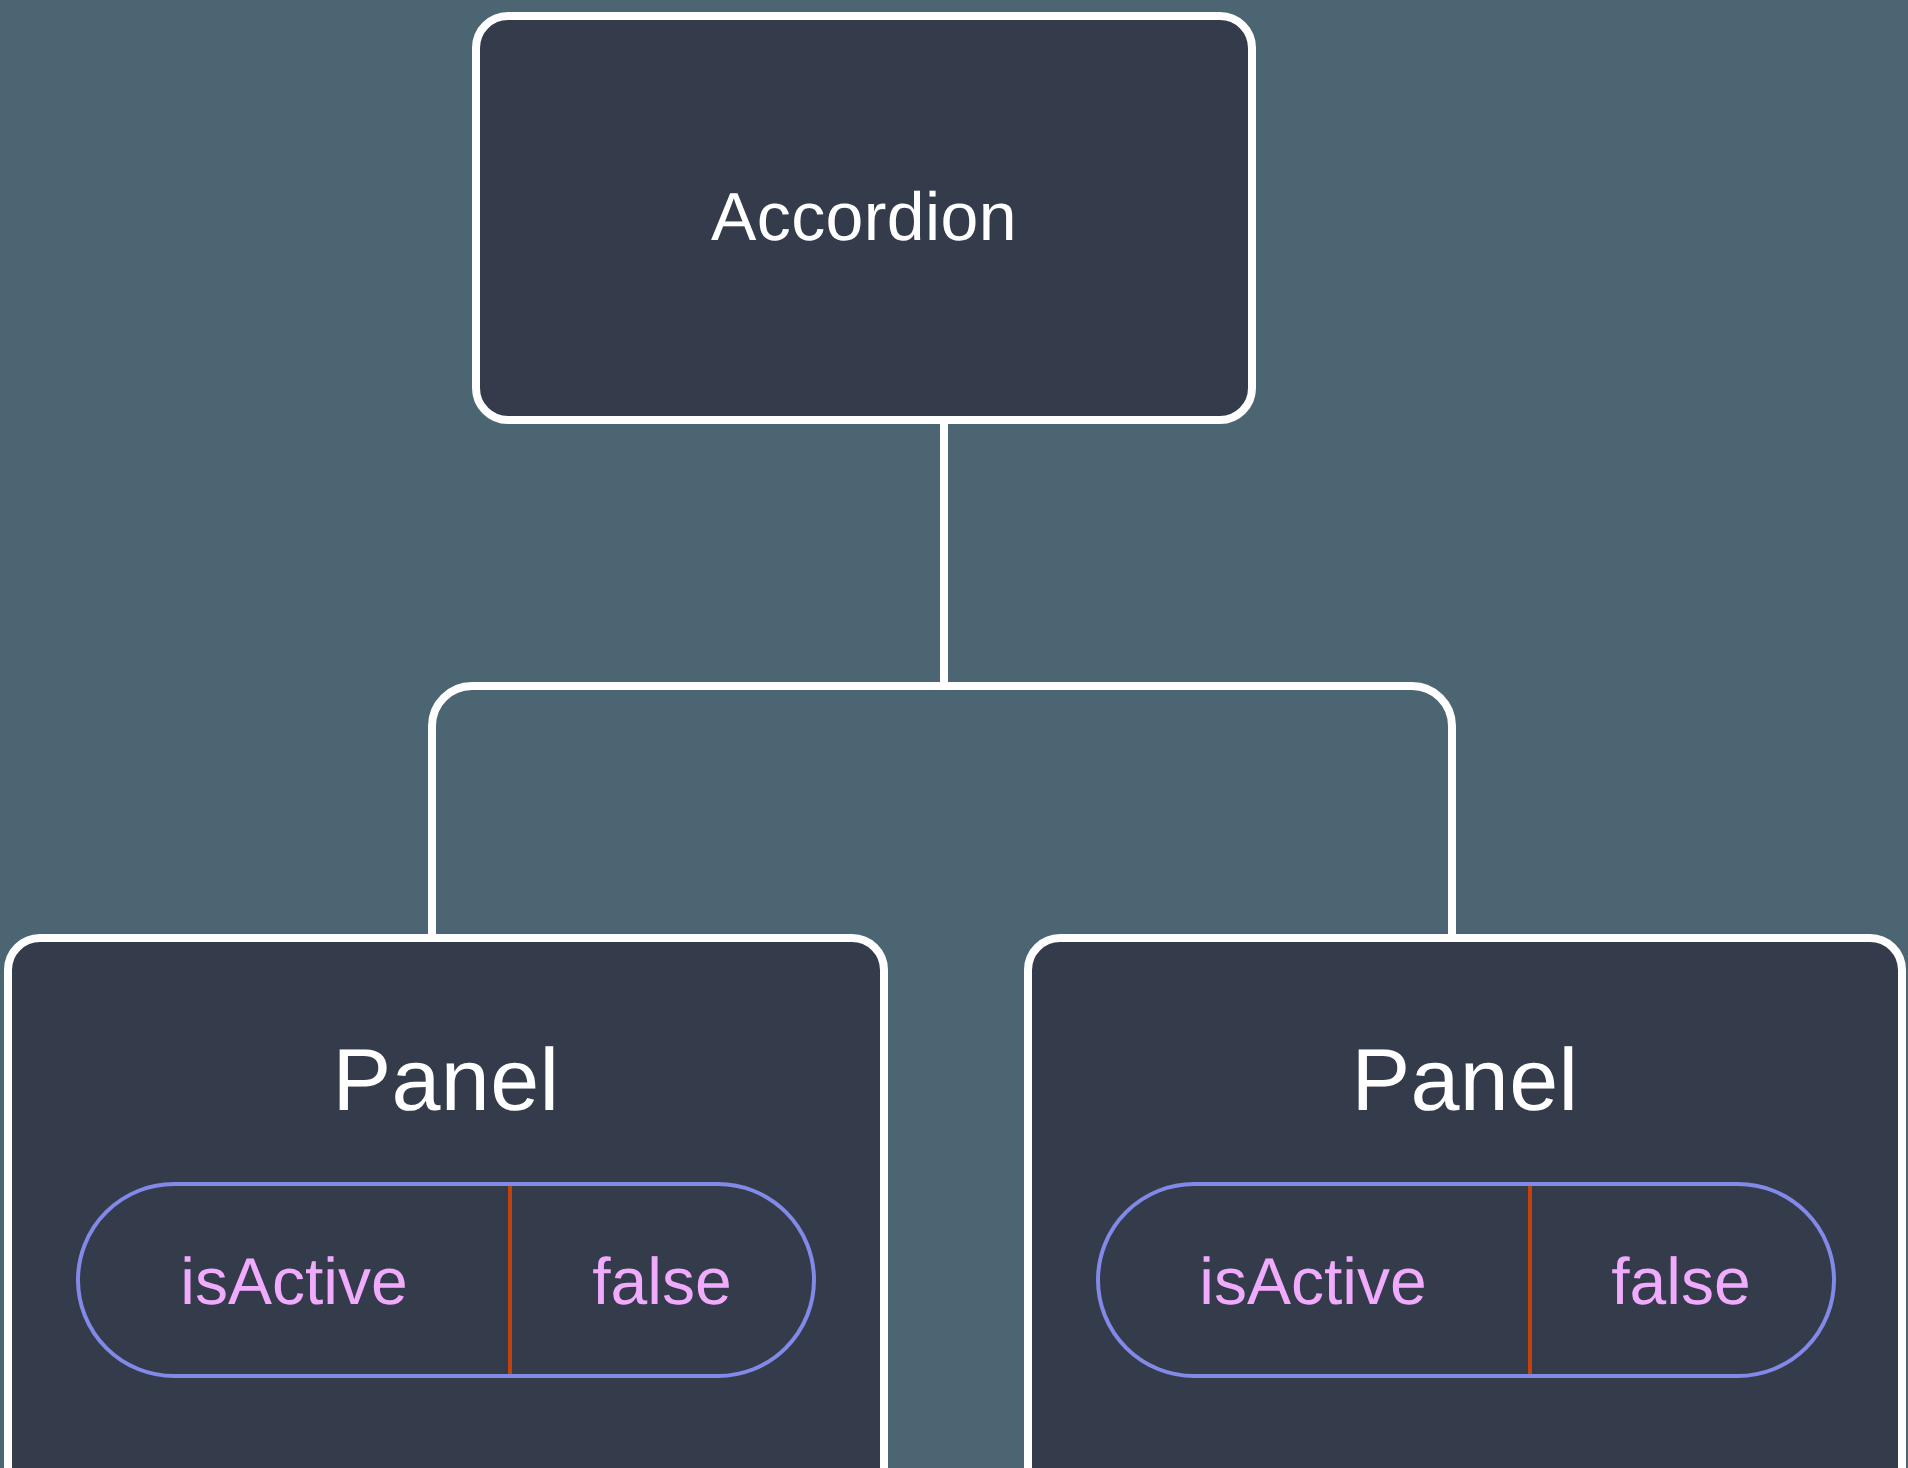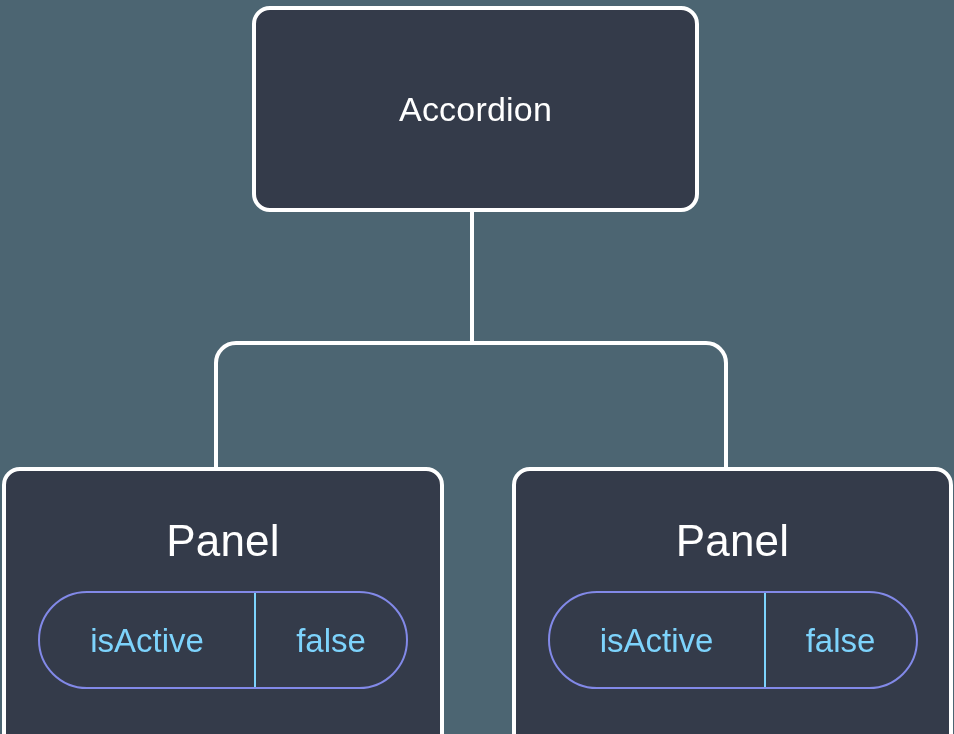--- a/index.html
+++ b/index.html
@@ -41,23 +41,23 @@
     background: #343b4a;
     border: 4px solid #ffffff;
     border-radius: 18px;
     z-index: 2;
     display: flex;
     flex-direction: column;
     align-items: center;
   }
 
   .node-root {
-    left: 252px;
+    left: 236px;
     top: 6px;
-    width: 447px;
+    width: 392px;
     height: 206px;
     justify-content: center;
   }
 
   .node-child {
     top: 467px;
     height: 300px;          
     border-bottom-left-radius: 18px;
     border-bottom-right-radius: 18px;
     padding-top: 48px;
@@ -99,34 +99,34 @@
   }
 
   .prop-pill-left  { width: 370px; }
   .prop-pill-right { width: 370px; }
 
   .prop-key,
   .prop-value {
     display: flex;
     align-items: center;
     justify-content: center;
-    color: #7dd3fc;
+    color: #f0abfc;
     font-size: 33px;
     font-weight: 400;
     line-height: 1;
     box-sizing: border-box;
   }
 
   .prop-key {
     flex: 0 0 214px;
   }
 
   .prop-value {
     flex: 1 1 auto;
-    border-left: 2px solid #7dd3fc;
+    border-left: 2px solid #c2410c;
   }
 </style>
 </head>
 <body>
 
 <div id="tree-canvas">
 
   <svg class="connector-layer" viewBox="0 0 954 734" width="954" height="734" xmlns="http://www.w3.org/2000/svg">
 
     <path d="M 472 212 L 472 343" fill="none" stroke="#ffffff" stroke-width="4" stroke-linecap="butt"></path>

